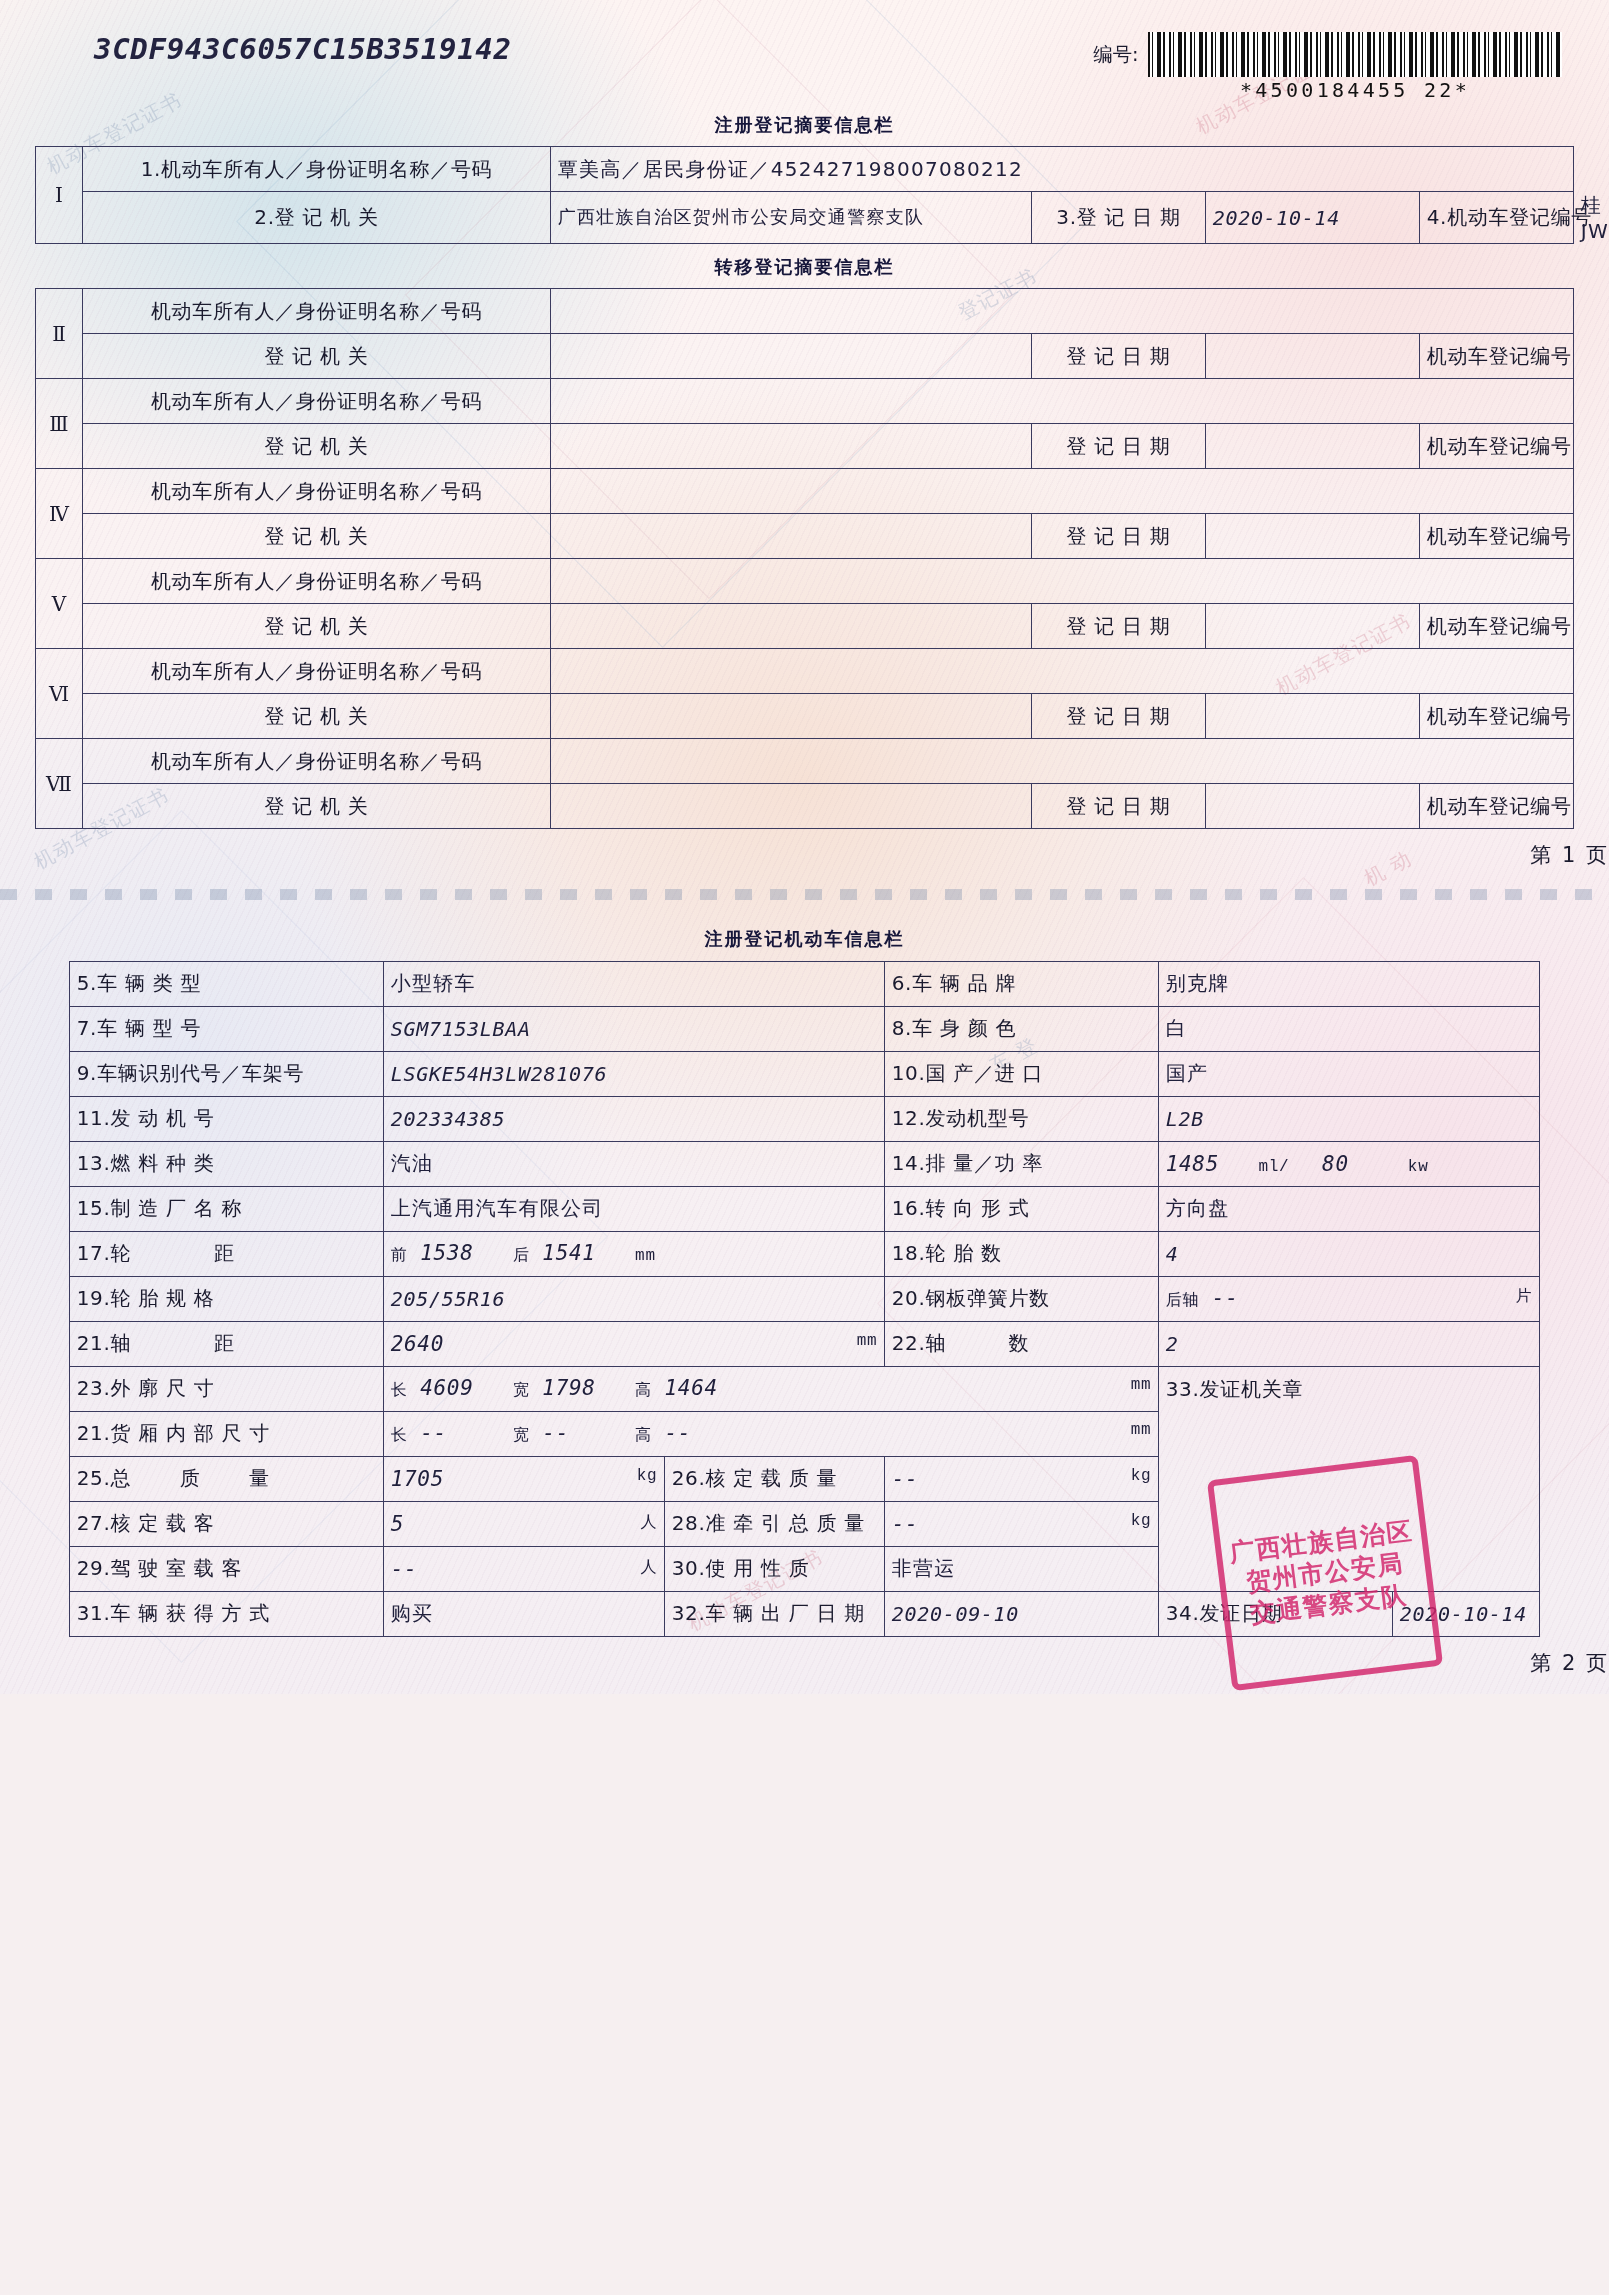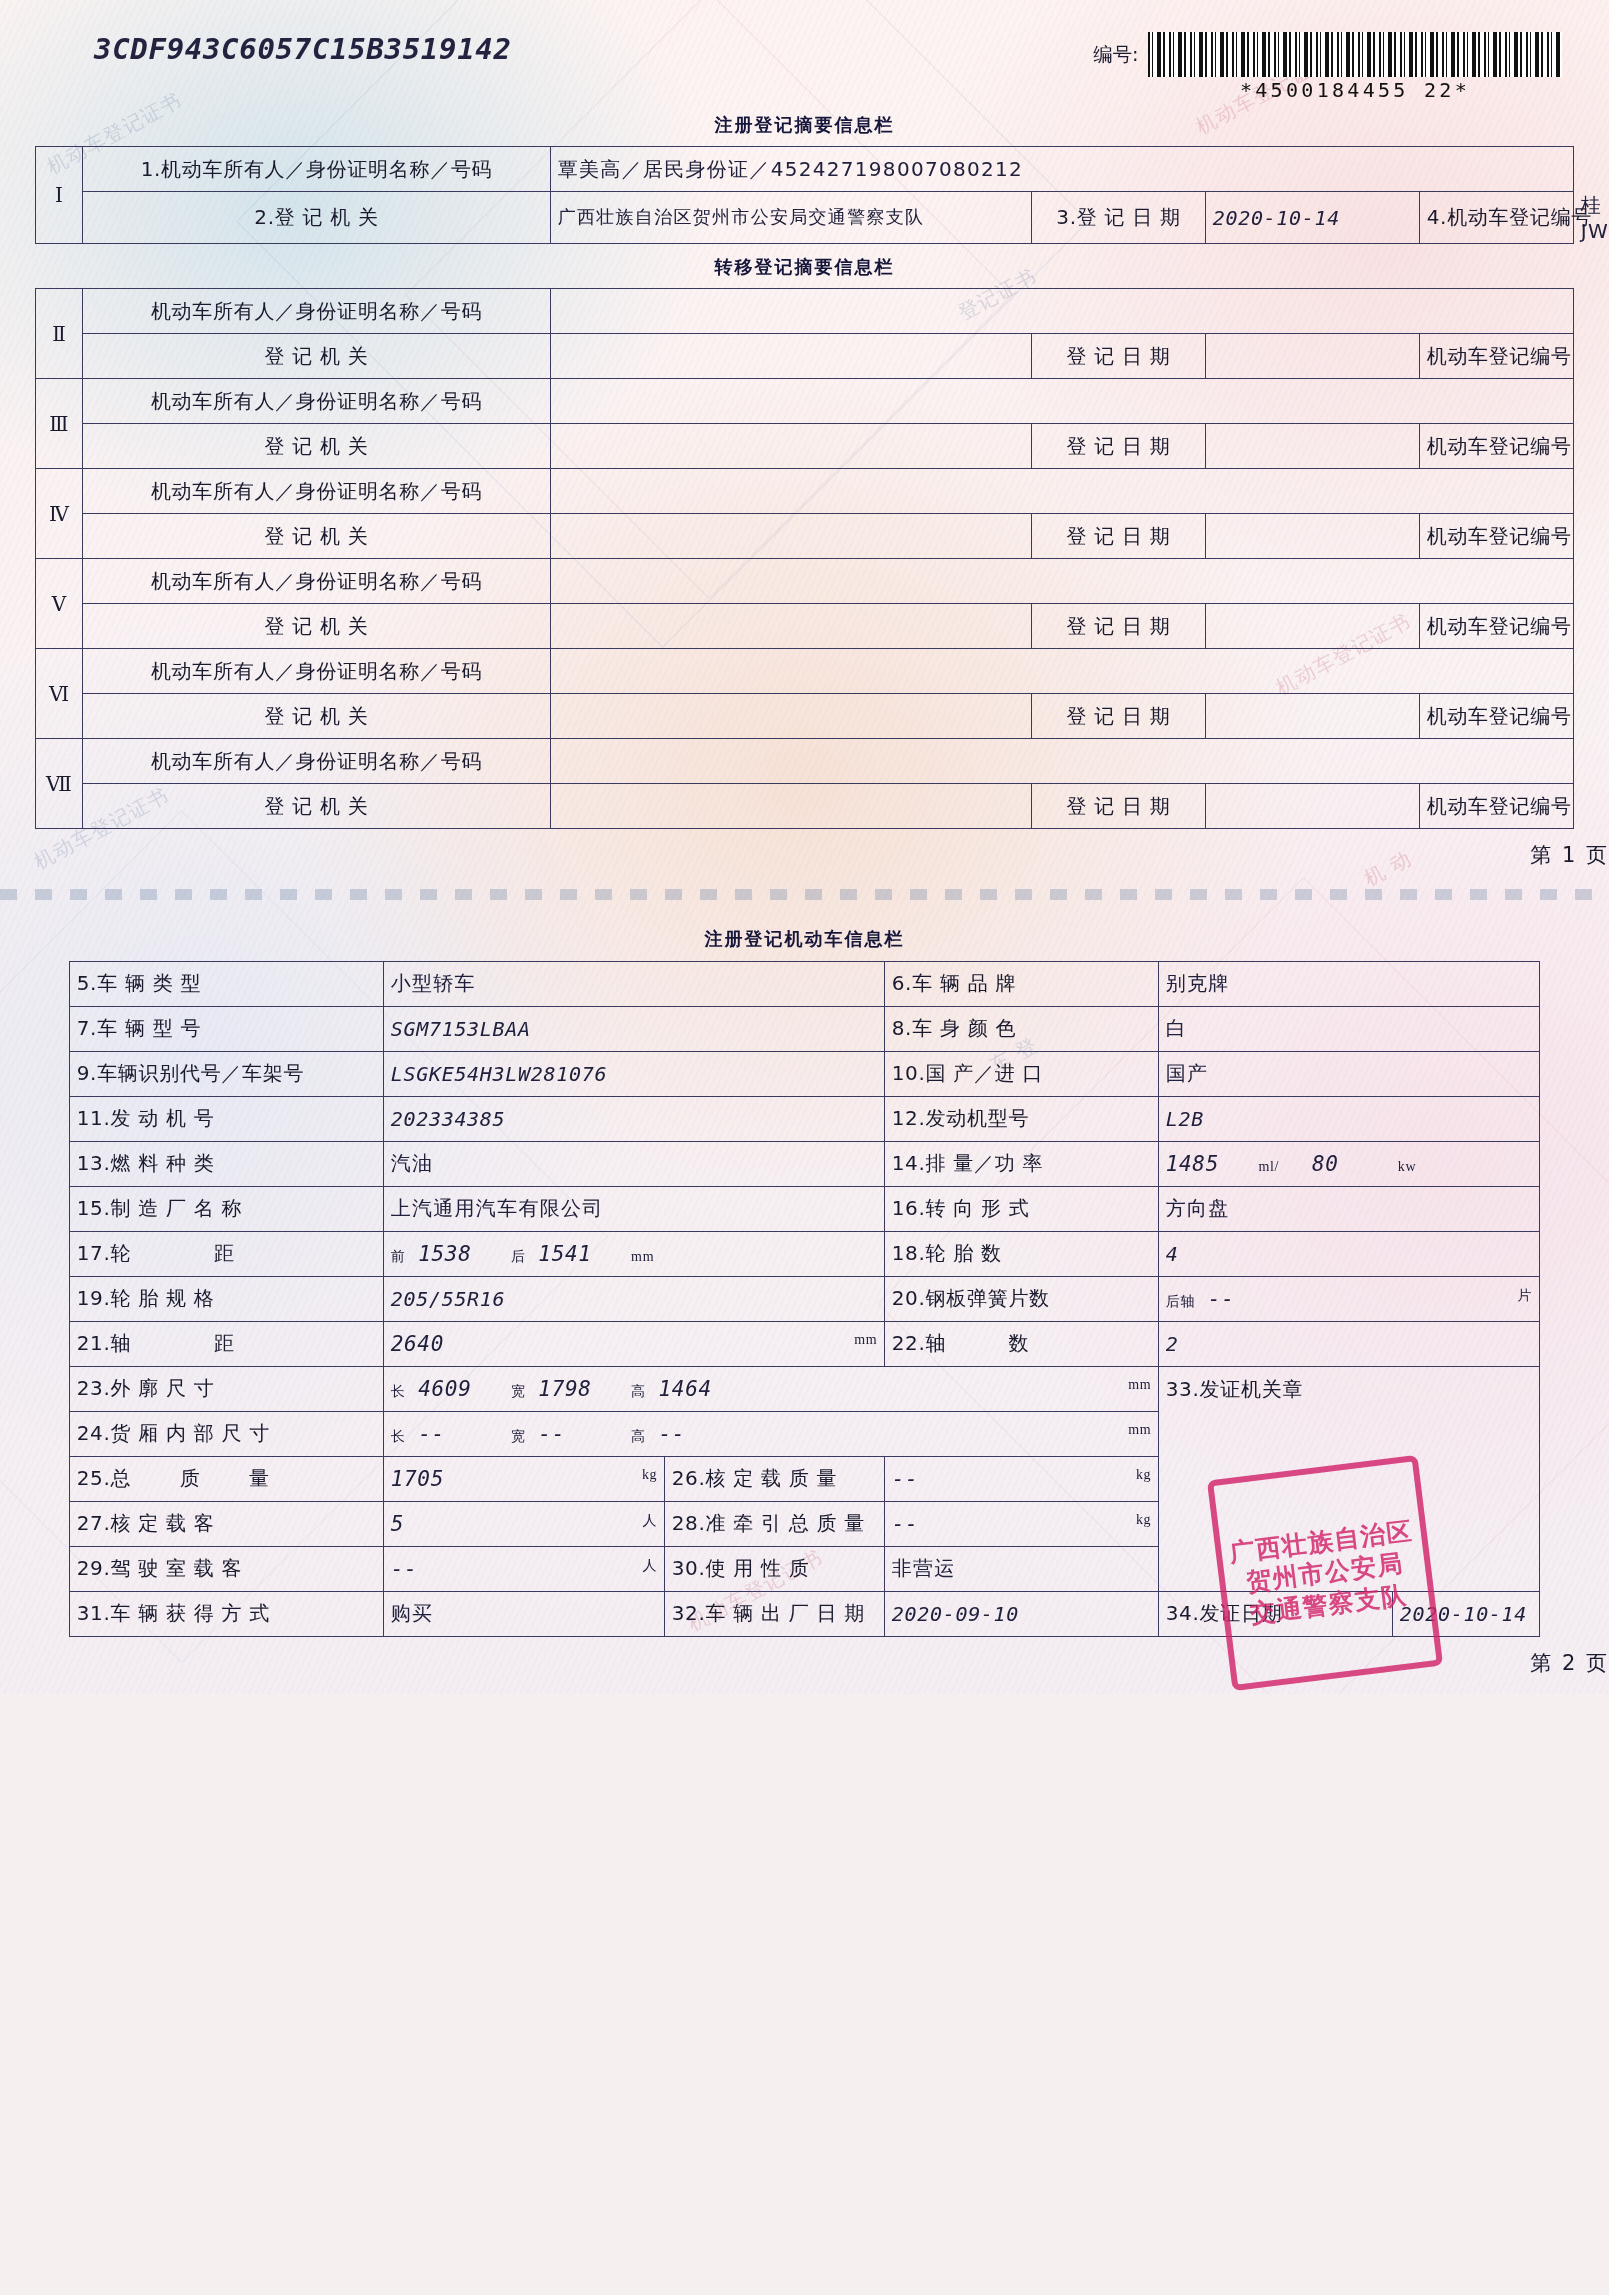--- a/index.html
+++ b/index.html
@@ -141,21 +141,21 @@
     margin-top:20px;
     background:repeating-linear-gradient(90deg, rgba(120,140,170,.35) 0 17.4px, rgba(255,255,255,0) 17.4px 35px);
   }
   .u{
     display:inline-block;
     min-width:80px;
     font-family:"DejaVu Sans Mono","Liberation Mono",monospace;
     font-style:italic;
     font-size:21px;
   }
-  .unit{font-size:14px;font-family:Liberation Serif, serif;font-style:normal;}
+  .unit{font-size:16px;font-family:Liberation Mono, monospace;font-style:normal;}
 
   
   .stamp{
     position:absolute;
     width:200px;height:200px;
     border:6px solid #d2246b;
     border-radius:8px;
     transform:rotate(-7deg);
     opacity:.82;
     display:flex;flex-direction:column;
@@ -447,21 +447,21 @@
           <span>33.发证机关章</span>
           <div class="stamp" style="left:60px;top:100px;">
             <div>广西壮族自治区</div>
             <div>贺州市公安局</div>
             <div>交通警察支队</div>
           </div>
         </td>
       </tr>
 
       <tr>
-        <td class="lbl lbl-l">24.货 厢 内 部 尺 寸</td>
+        <td class="lbl lbl-l">21.货 厢 内 部 尺 寸</td>
         <td class="val" colspan="3">
           <span class="unit">长</span>
           <span class="u">--</span>
           <span class="unit">宽</span>
           <span class="u">--</span>
           <span class="unit">高</span>
           <span class="u">--</span>
           <span class="unit" style="float:right;">mm</span>
         </td>
       </tr>

